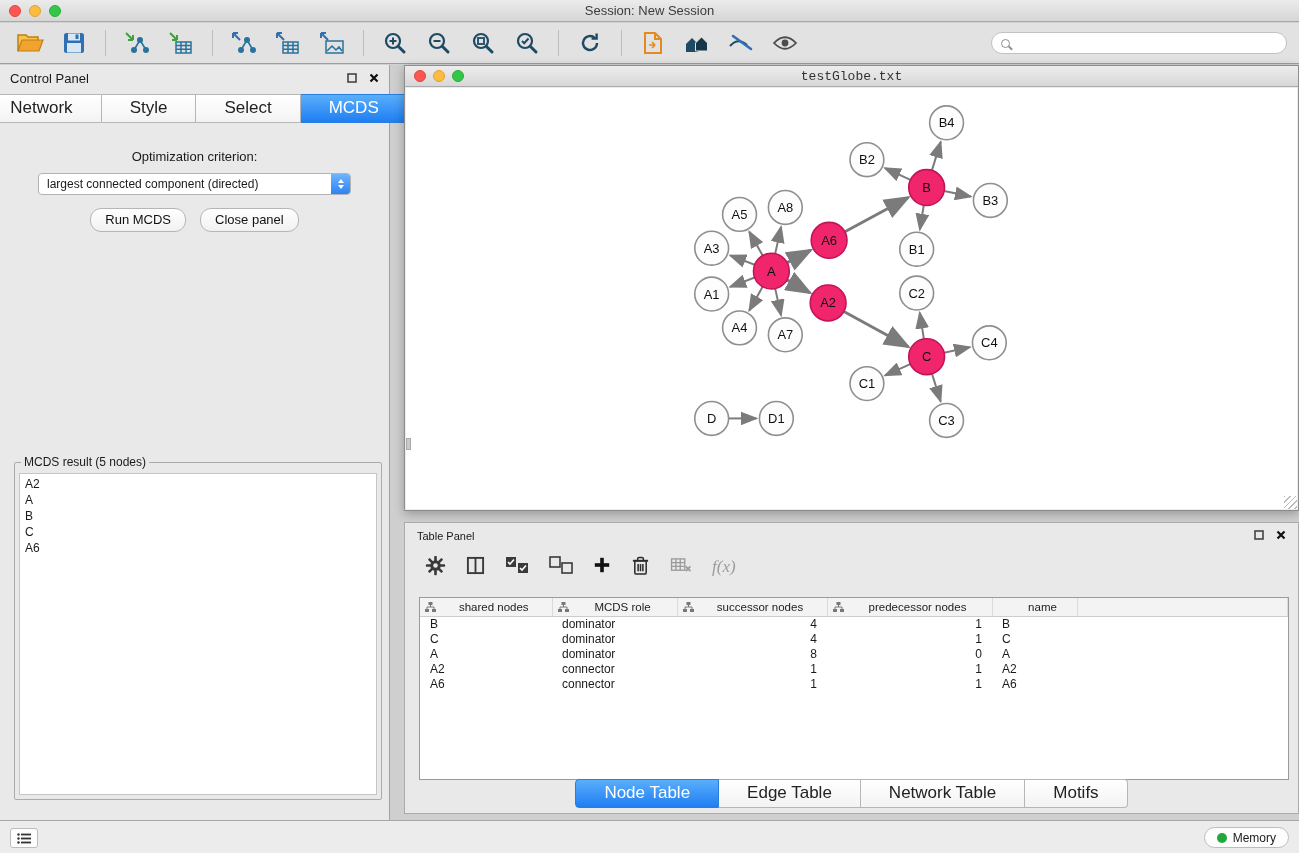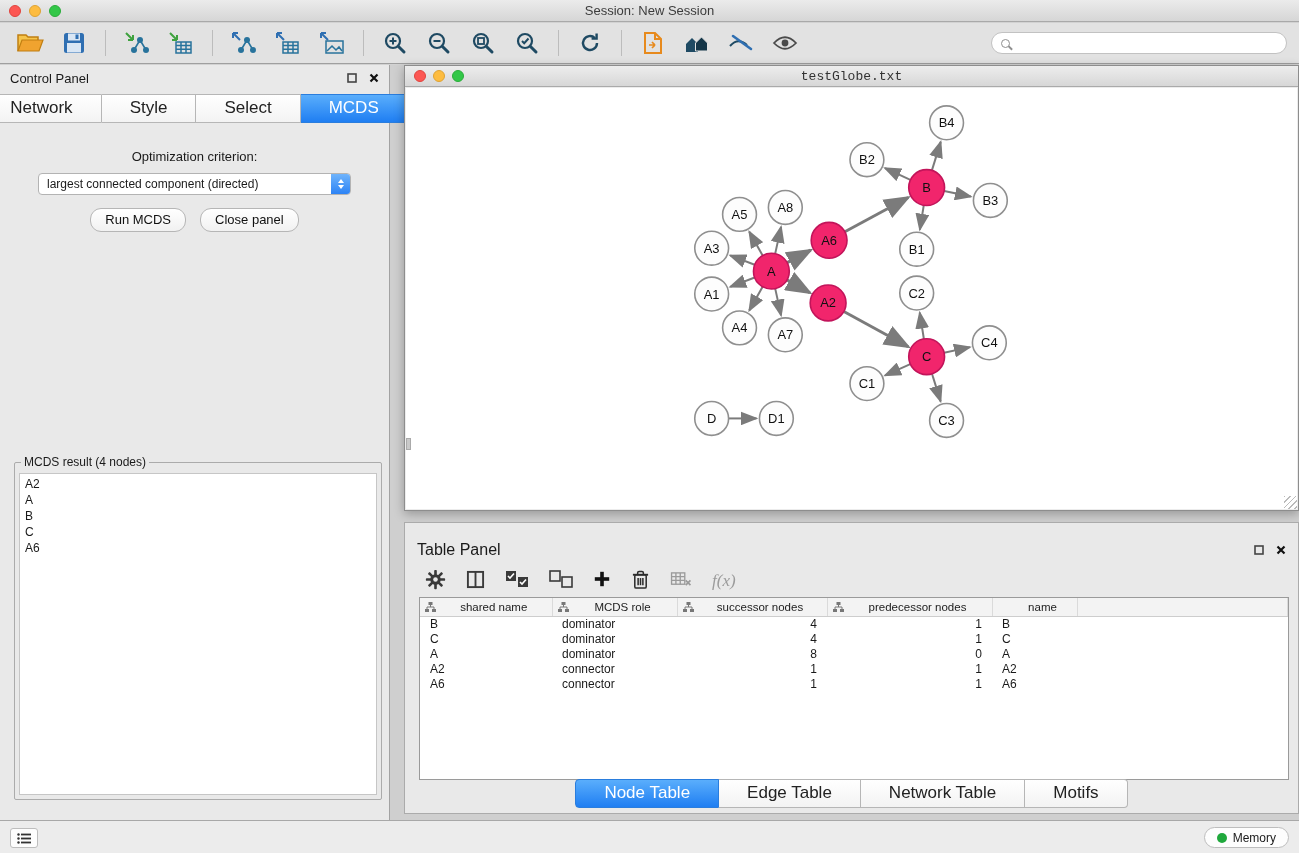--- a/index.html
+++ b/index.html
@@ -69,21 +69,21 @@
   .net-lights { position:absolute; left:9px; top:4px; display:flex; gap:7px; }
   .net-canvas { position:absolute; top:22px; left:1px; right:1px; bottom:1px; background:#fff; }
   .net-canvas svg { width:100%; height:100%; display:block; }
   .resize-handle-left { position:absolute; left:0; top:350px; width:5px; height:12px; background:#c9c9c9; border:1px solid #aaa; }
   .corner-grip { position:absolute; right:0; bottom:0; width:13px; height:13px;
     background:repeating-linear-gradient(135deg,#bbb 0 1px,transparent 1px 4px); }
 
   
   .table-panel { position:absolute; left:404px; top:457px; width:895px; height:292px;
     background:#e9e9e9; border:1px solid #ababab; }
-  .tp-header { height:25px; display:flex; align-items:center; padding:0 12px; font-size:16px;margin-top:14px; }
+  .tp-header { height:25px; display:flex; align-items:center; padding:0 12px; font-size:11px; }
   .tp-toolbar { height:38px; display:flex; align-items:center; gap:20px; padding:0 20px; }
   .fx { font-family:Liberation Serif, serif; font-style:italic; color:#9b9b9b; font-size:17px; }
   .tp-table-wrap { position:absolute; left:14px; right:9px; top:74px; bottom:33px;
     background:#fff; border:1px solid #9a9a9a; overflow:hidden; }
   table.node-table { border-collapse:collapse; width:100%; table-layout:fixed; font-size:12px; }
   .node-table thead th { background:#f3f3f3; border-bottom:1px solid #cdcdcd; border-right:1px solid #dadada;
     font-weight:normal; font-size:11.5px; height:18px; position:relative; padding:0 4px 0 20px; color:#222; }
   .node-table thead th .hicon { position:absolute; left:5px; top:4px; }
   .node-table td { padding:1px 10px; height:15px; line-height:13px; }
   .node-table td.num { text-align:right; }
@@ -264,21 +264,21 @@
       <span class="dd-stepper">
         <span class="tri-up"></span>
           <span class="tri-down"></span>
       </span>
     </div>
     <div class="btn-row">
       <button class="btn">Run MCDS</button>
       <button class="btn">Close panel</button>
     </div>
     <fieldset class="result-fieldset">
-      <legend>MCDS result (4 nodes)</legend>
+      <legend>MCDS result (5 nodes)</legend>
       <div class="result-list">
           <div>A2</div>
           <div>A</div>
           <div>B</div>
           <div>C</div>
           <div>A6</div>
         </div>
     </fieldset>
   </div>
 
@@ -487,21 +487,21 @@
         </colgroup>
         <thead>
           <tr>
             <th>
               <span class="hicon"><svg width="11" height="10" viewBox="0 0 11 10">
                     <rect x="3.5" y="0" width="4" height="3" fill="#777"></rect>
                     <rect x="0" y="7" width="4" height="3" fill="#777"></rect>
                     <rect x="7" y="7" width="4" height="3" fill="#777"></rect>
                     <path d="M5.5 3 v2 M2 7 v-2 h7 v2" stroke="#777" fill="none"></path>
                   </svg></span>
-              <span>shared name</span>
+              <span>shared nodes</span>
             </th>
             <th>
               <span class="hicon"><svg width="11" height="10" viewBox="0 0 11 10">
                     <rect x="3.5" y="0" width="4" height="3" fill="#777"></rect>
                     <rect x="0" y="7" width="4" height="3" fill="#777"></rect>
                     <rect x="7" y="7" width="4" height="3" fill="#777"></rect>
                     <path d="M5.5 3 v2 M2 7 v-2 h7 v2" stroke="#777" fill="none"></path>
                   </svg></span>
               <span>MCDS role</span>
             </th>

